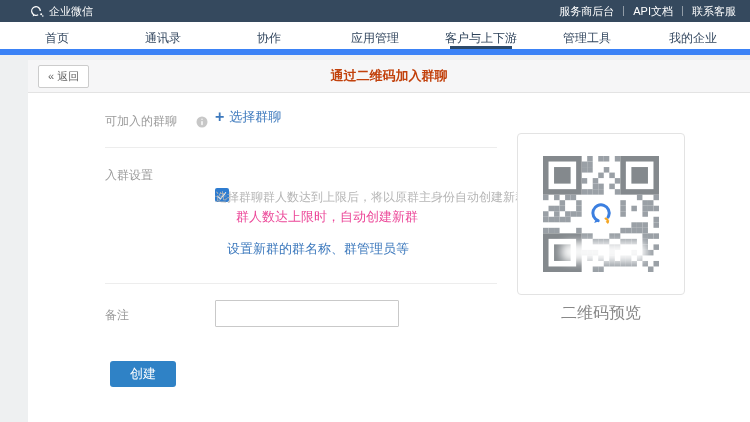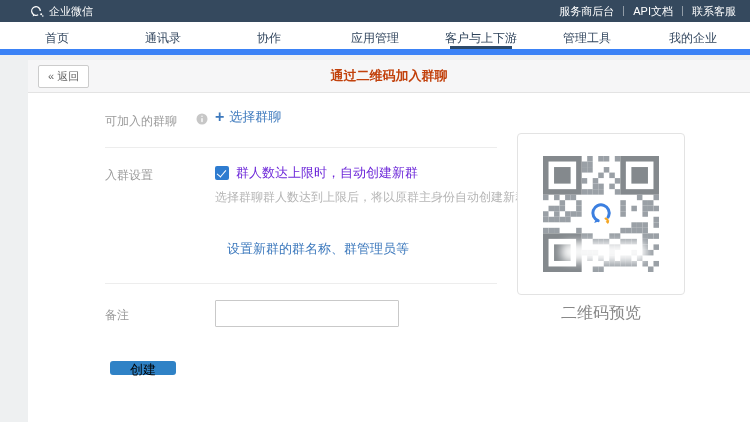--- a/index.html
+++ b/index.html
@@ -53,56 +53,56 @@
     border:1px solid #ccc; border-radius:2px; padding:3px 9px;
     display:flex; align-items:center; gap:3px; cursor:pointer; z-index:2;
     font-family:inherit;
   }
   .page-title {
     position:absolute; left:0; right:0; text-align:center;
     font-size:13px; font-weight:600; color:#c2410c;
   }
   .panel-body { position:relative; flex:1; background:#fff; }
 
-  .form-label { position:absolute; left:77px; font-size:12px; color:#9a9a9a; display:flex; align-items:flex-start; gap:19px; }
+  .form-label { position:absolute; left:77px; font-size:12px; color:#9a9a9a; display:flex; align-items:center; gap:19px; }
   .helper { position:absolute; left:187px; font-size:12px; color:#b5b5b5; }
   .blue-link { color:#3d79bd; font-size:13px; cursor:pointer; }
   .divider { position:absolute; left:77px; width:392px; height:1px; background:#ededed; }
 
   .row-joinable-label { top:20px; }
   .choose-group { position:absolute; left:187px; top:15px; display:flex; align-items:center; gap:5px; }
   .plus-icon { color:#3d79bd; font-size:16px; font-weight:bold; line-height:1; }
   .info-icon { display:inline-flex; }
 
   .divider-1 { top:54px; }
   .row-settings-label { top:74px; }
   .checkbox-row { position:absolute; left:187px; top:71px; display:flex; align-items:center; gap:7px; cursor:pointer; }
   .checkbox {
     width:14px; height:14px; border-radius:2px; background:#2e7cd0;
     position:relative; flex:0 0 auto;
   }
   .checkbox::after {
     content:""; position:absolute; left:4px; top:1.5px; width:4px; height:8px;
     border:solid #fff; border-width:0 1.8px 1.8px 0; transform:rotate(40deg);
   }
-  .checkbox-label { font-size:13px; color:#6d28d9; }
+  .checkbox-label { font-size:13px; color:#ec4899;margin-top:44px; }
   .helper-1 { top:96px; }
   .settings-link { position:absolute; left:199px; top:147px; }
   .divider-2 { top:190px; }
 
   .row-remark-label { top:214px; }
   .remark-input {
     position:absolute; left:187px; top:207px; width:184px; height:27px;
     border:1px solid #c9c9c9; border-radius:1px; font-size:12px; color:#333;
     padding:0 7px; outline:none; font-family:inherit; background:#fff;
   }
   .helper-2 { top:246px; }
   .create-btn {
-    position:absolute; left:82px; top:268px; width:66px; height:14px;
-    background:#2f82c6; border:none; border-radius:3px; color:#000000;
+    position:absolute; left:82px; top:268px; width:66px; height:26px;
+    background:#2f82c6; border:none; border-radius:3px; color:#ffffff;
     font-size:13px; cursor:pointer; font-family:inherit;
   }
 
   
   .qr-card {
     position:absolute; left:489px; top:40px; width:168px; height:162px;
     border:1px solid #e3e3e3; border-radius:4px; background:#fff;
   }
   .qr-wrap { position:absolute; left:50%; top:50%; transform:translate(-50%,-50%); width:116px; height:116px; }
   .qr-logo {

